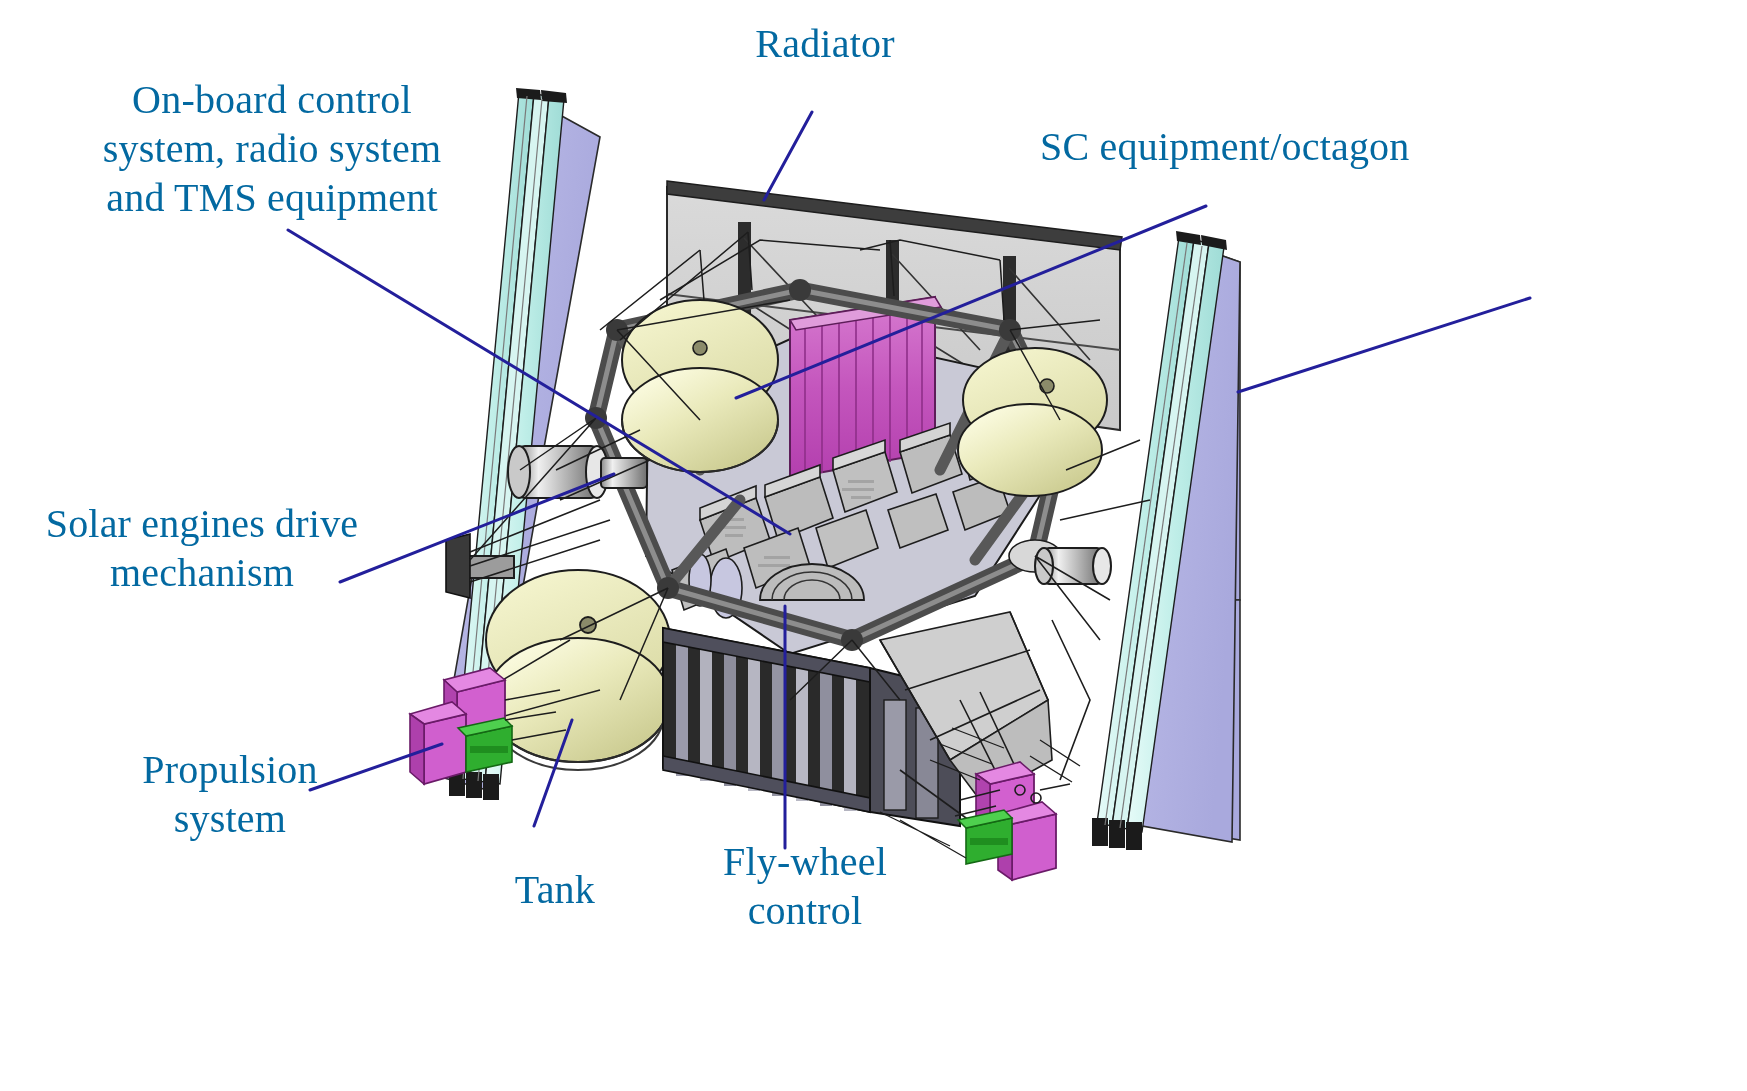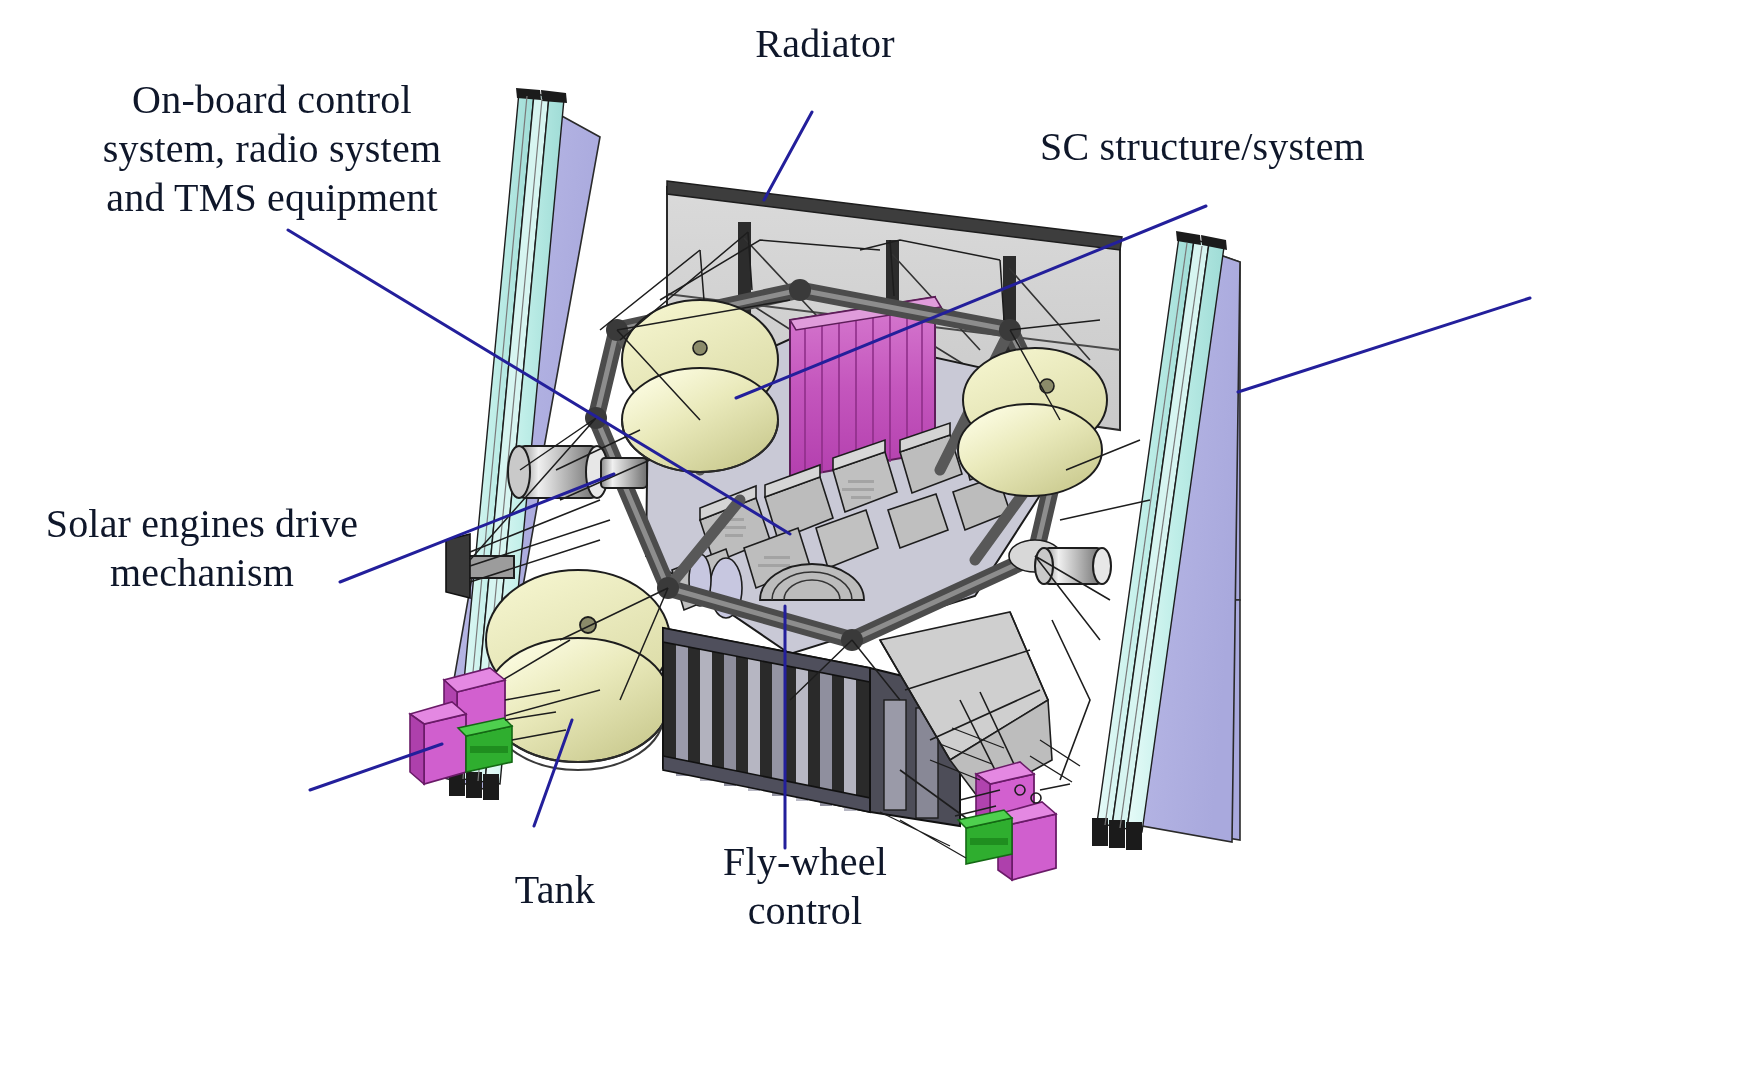--- a/index.html
+++ b/index.html
@@ -19,21 +19,21 @@
     overflow: hidden;
   }
   #art {
     position: absolute;
     left: 0; top: 0;
     width: 1747px;
     height: 1091px;
   }
   .callout {
     position: absolute;
-    color: #0f172a;
+    color: #0369a1;
     font-family: "Liberation Serif", "DejaVu Serif", serif;
     font-size: 40px;
     line-height: 1.22;
     white-space: pre;
     letter-spacing: 0.2px;
     -webkit-font-smoothing: none;
   }
 
   
   #lbl-onboard   { left: 72px;   top: 76px;  width: 400px; text-align: center; }
@@ -386,25 +386,27 @@
       <line x1="785" y1="848" x2="785" y2="606"></line>
     </g>
   </svg>
 
   <div class="callout" id="lbl-onboard">On-board control
 system, radio system
 and TMS equipment</div>
 
   <div class="callout" id="lbl-radiator">Radiator</div>
 
-  <div class="callout" id="lbl-sc">SC structure/system</div>
+  <div class="callout" id="lbl-sc">SC equipment/octagon</div>
 
 
   <div class="callout" id="lbl-spdm">Solar engines drive
 mechanism</div>
 
+  <div class="callout" id="lbl-prop">Propulsion
+system</div>
 
   <div class="callout" id="lbl-tank">Tank</div>
 
   <div class="callout" id="lbl-flywheel">Fly-wheel
 control</div>
 
 </div>
 
 </body></html>

